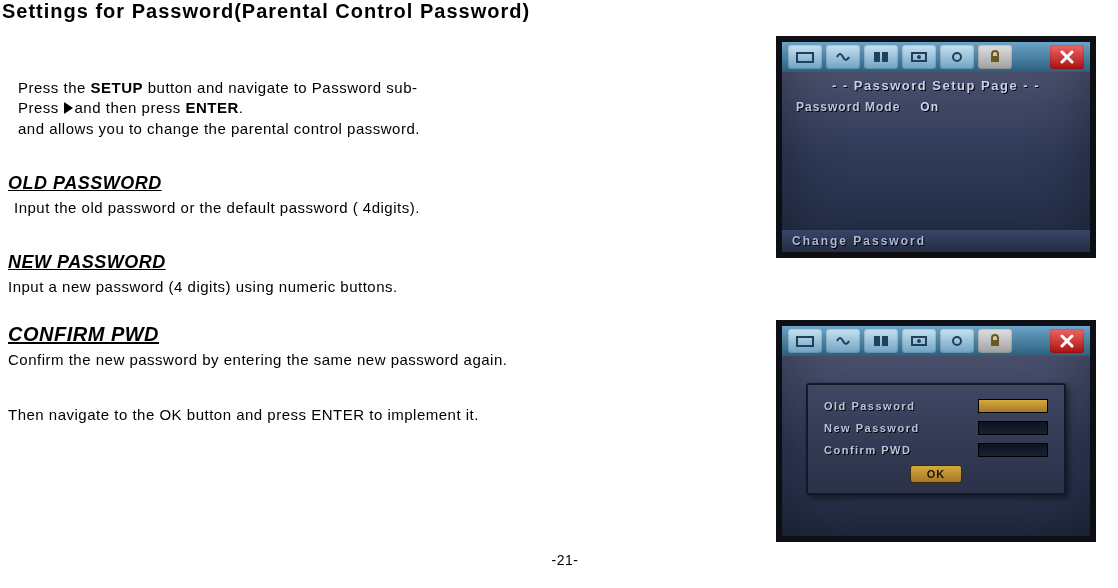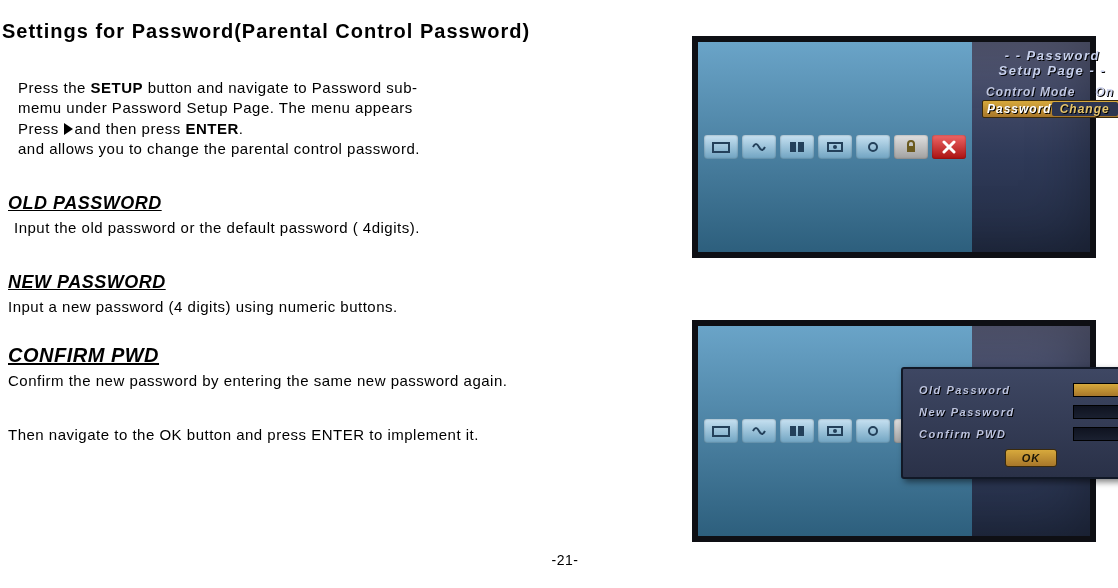--- a/index.html
+++ b/index.html
@@ -10,21 +10,21 @@
     background: #fff;
     width: 1118px;
     height: 588px;
     position: relative;
     letter-spacing: 0.5px;
   }
   .page-title {
     font-size: 20px;
     font-weight: bold;
     letter-spacing: 1px;
-    padding: 20px 0 12px 2px;
+    padding: 0 0 12px 2px;
   }
   .left-col {
     position: absolute;
     left: 8px;
     top: 34px;
     width: 560px;
     margin-top: 44px;
   }
   .left-col p { line-height: 1.35; }
   .intro { padding-left: 10px; }
@@ -45,28 +45,27 @@
     letter-spacing: 0.5px;
   }
   .gap-lg { margin-top: 34px; }
   .gap-md { margin-top: 26px; }
   .gap-sm { margin-top: 4px; }
 
   
   .fig {
     position: absolute;
     right: 22px;
-    width: 404px;
+    width: 320px;
     height: 222px;
     border: 6px solid #0e0f14;
     background: linear-gradient(180deg,#5a5e7a 0%, #3f4765 30%, #2f3a58 55%, #222c44 100%);
     box-shadow: inset 0 0 60px rgba(0,0,0,.35);
     display: flex;
-    flex-direction: row;
-    font-style: italic;
+    flex-direction: column;
   }
   .fig1 { top: 36px; }
   .fig2 { top: 320px; }
 
   .tabbar {
     display: flex;
     align-items: center;
     gap: 4px;
     background: linear-gradient(#6aa4c8,#2d5f7d);
     padding: 3px 6px;
@@ -170,21 +169,20 @@
 <body>
 
 <h1 class="page-title">Settings for Password(Parental Control Password)</h1>
 
 <div class="left-col">
 
   <div class="intro">
     <p>
       <span>Press the </span><span class="bold">SETUP</span><span> button and navigate to Password sub-</span>
     </p>
-    <p>memu under  Password Setup Page. The menu appears</p>
     <p>
       <span>Press</span>
       <span class="tri"></span><span>and then press </span><span class="bold">ENTER</span><span>.</span>
     </p>
     <p>and allows you to change the parental control password.</p>
   </div>
 
   <h2 class="sect-head gap-lg">OLD PASSWORD</h2>
   <p class="gap-sm" style="padding-left:6px;">Input the old password or the default password ( 4digits).</p>
 
@@ -236,26 +234,22 @@
       </div>
     <div class="tab red">
         <svg width="14" height="14">
           <path d="M2 2 L12 12 M12 2 L2 12" stroke="#fff" stroke-width="3" stroke-linecap="round"></path>
         </svg>
       </div>
   </div>
   <div class="menu-area">
     <div class="hdg">- -   Password  Setup  Page   - -</div>
     <div class="menu-row">
-      <span>Control  Mode</span>
+      <span>Password  Mode</span>
       <span class="val" style="margin-left:20px;">On</span>
-    </div>
-    <div class="menu-row hl">
-      <span>Password</span>
-      <span class="val">Change</span>
     </div>
   </div>
   <div class="status-bar">Change  Password</div>
 </div>
 
 <div class="fig fig2">
   <div class="tabbar">
     <div class="tab">
         <svg width="18" height="14">
           <rect x="1" y="3" width="16" height="9" fill="none" stroke="#23405a" stroke-width="2"></rect>

